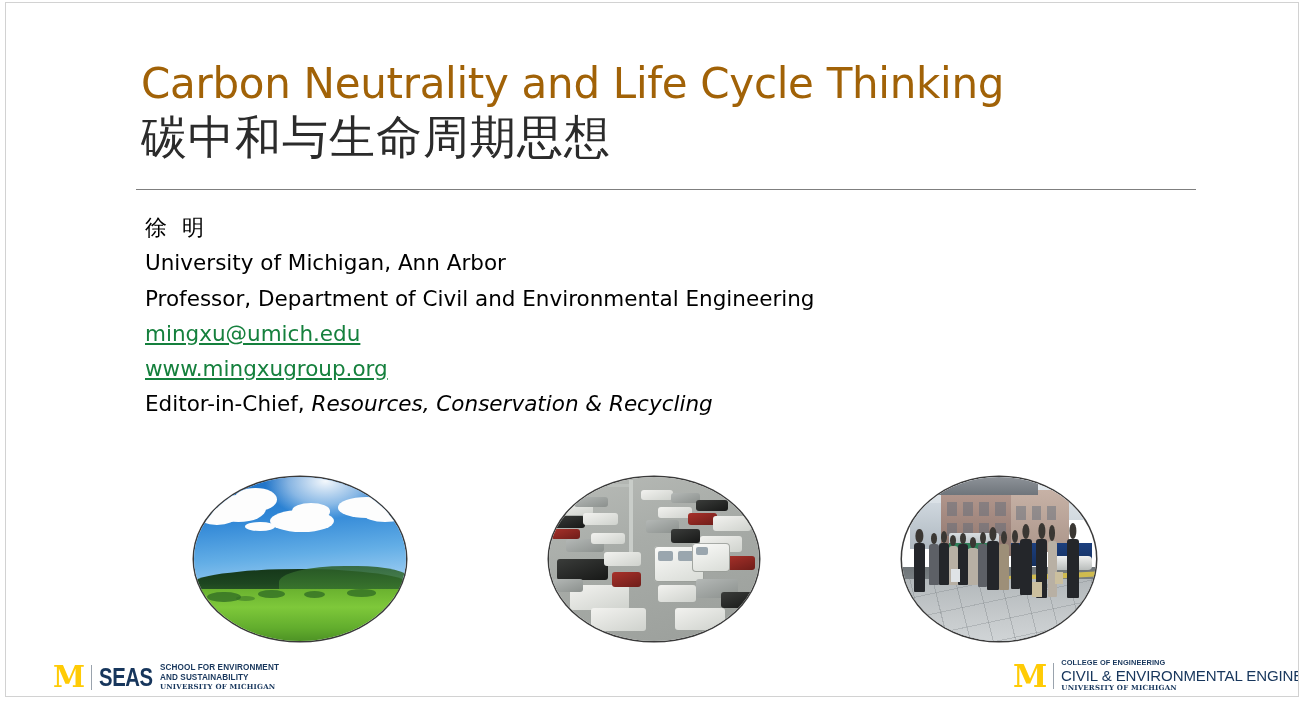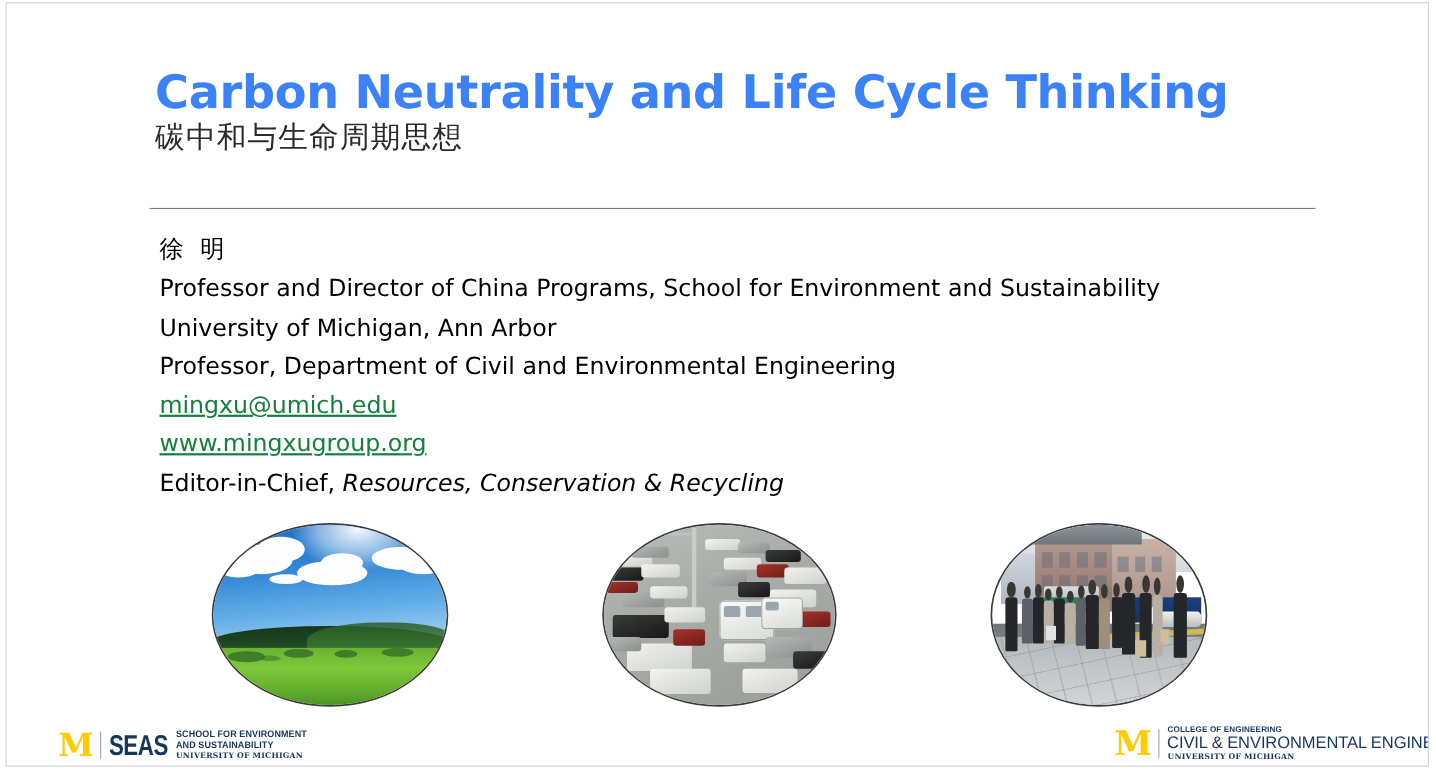--- a/index.html
+++ b/index.html
@@ -30,29 +30,29 @@
   
   #title-block {
     position: absolute;
     left: 135px;
     top: 57px;
     width: 1060px;
   }
   .title-en {
     font-family: "DejaVu Sans", sans-serif;
     font-size: 42px;
-    font-weight: 700;
-    color: #3b82f6;
+    font-weight: 400;
+    color: #a16207;
     letter-spacing: -0.3px;
     line-height: 1.14;
     white-space: nowrap;
   }
   .title-zh {
     font-family: "DejaVu Serif", serif;
-    font-size: 27px;
+    font-size: 46px;
     font-weight: 400;
     color: #2b2b2b;
     line-height: 1.18;
     letter-spacing: 1px;
     margin-top: 2px;
     white-space: nowrap;
   }
 
   
   #divider {
@@ -390,21 +390,20 @@
 
   <div id="title-block">
     <div class="title-en">Carbon Neutrality and Life Cycle Thinking</div>
     <div class="title-zh">碳中和与生命周期思想</div>
   </div>
 
   <div id="divider"></div>
 
   <div id="body-block">
     <div class="line zh">徐 明</div>
-    <div class="line">Professor and Director of China Programs, School for Environment and Sustainability</div>
     <div class="line">University of Michigan, Ann Arbor</div>
     <div class="line">Professor, Department of Civil and Environmental Engineering</div>
     <div class="line"><span class="link">mingxu@umich.edu</span></div>
     <div class="line"><span class="link">www.mingxugroup.org</span></div>
     <div class="line"><span>Editor-in-Chief, </span><span class="ital">Resources, Conservation &amp; Recycling</span></div>
   </div>
 
   <div class="oval" id="oval-1">
     <div class="photo">
       <div class="p1-sky">

